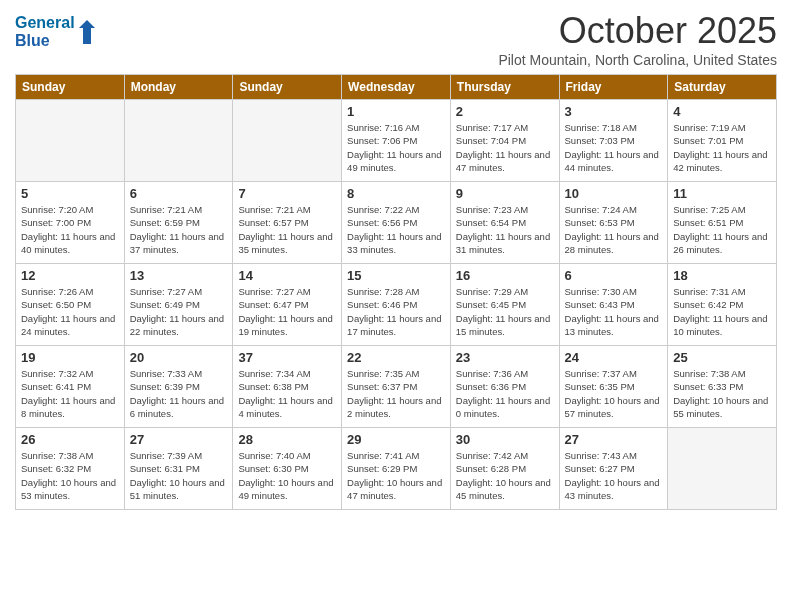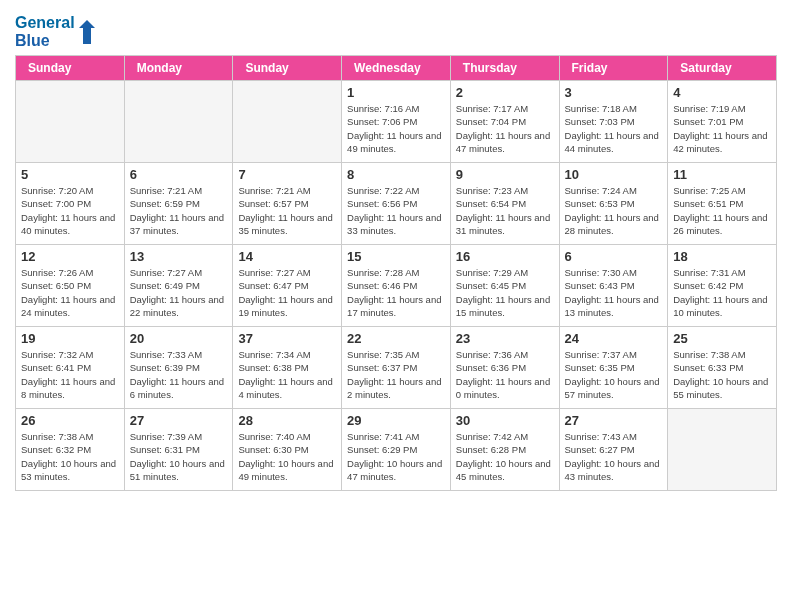--- a/index.html
+++ b/index.html
@@ -58,24 +58,24 @@
     .location {
       font-size: 14px;
       color: #555;
     }
     .calendar {
       width: 100%;
       border-collapse: collapse;
       table-layout: fixed;
     }
     .calendar th {
-      background: #ec4899;
+      background: #a16207;
       color: #fff;
       text-align: left;
-      padding: 5px 12px;
+      padding: 5px 6px;
       font-size: 12px;
       font-weight: bold;
       border: 1px solid #ccc;
     }
     .calendar td {
       border: 1px solid #ccc;
       vertical-align: top;
       padding: 4px 5px;
       font-size: 10px;
       color: #333;
@@ -104,20 +104,24 @@
 <div class="page">
   <div class="header">
     <div class="logo">
       <div class="logo-text">
         <span class="logo-general">General</span>
         <span class="logo-blue">Blue</span>
       </div>
       <svg class="logo-icon" viewBox="0 0 20 28" fill="none" xmlns="http://www.w3.org/2000/svg">
         <path d="M10 2 L18 10 L14 10 L14 26 L6 26 L6 10 L2 10 Z" fill="#1a5fa8"></path>
       </svg>
+    </div>
+    <div class="title-section">
+      <div class="month-title">October 2025</div>
+      <div class="location">Pilot Mountain, North Carolina, United States</div>
     </div>
   </div>
 
   <table class="calendar">
     <thead>
       <tr>
         <th>Sunday</th>
         <th>Monday</th>
         <th>Sunday</th>
         <th>Wednesday</th>

